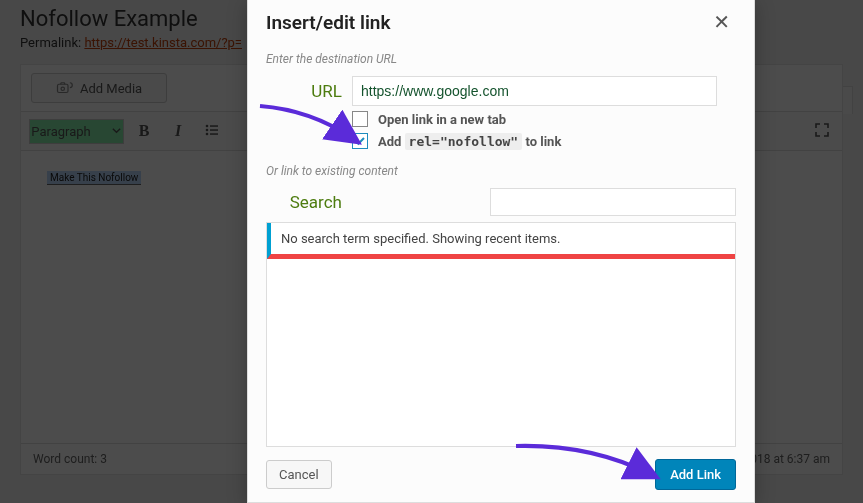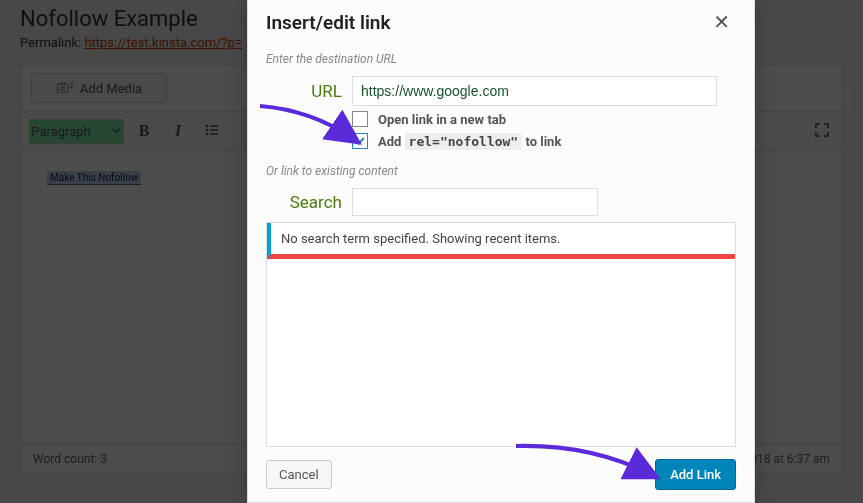--- a/index.html
+++ b/index.html
@@ -264,21 +264,21 @@
           <path d="M2 6.2l2.4 2.6L10 3" fill="none" stroke="#1e8cbe" stroke-width="2"></path>
         </svg>
     </span>
     <span>
       <span>Add </span><code class="inline">rel="nofollow"</code><span> to link</span>
     </span>
   </div>
 
   <div class="section-label">Or link to existing content</div>
 
-  <div class="form-row" style="margin-bottom:4px;">
+  <div class="form-row" style="margin-bottom:4px;justify-content:space-between;">
     <div class="form-label">Search</div>
     <input class="search-input" type="text" style="">
   </div>
 
   <div class="results-box">
     <div class="info-banner">No search term specified. Showing recent items.</div>
   </div>
 
   <div class="modal-footer">
     <div class="btn-secondary">Cancel</div>

